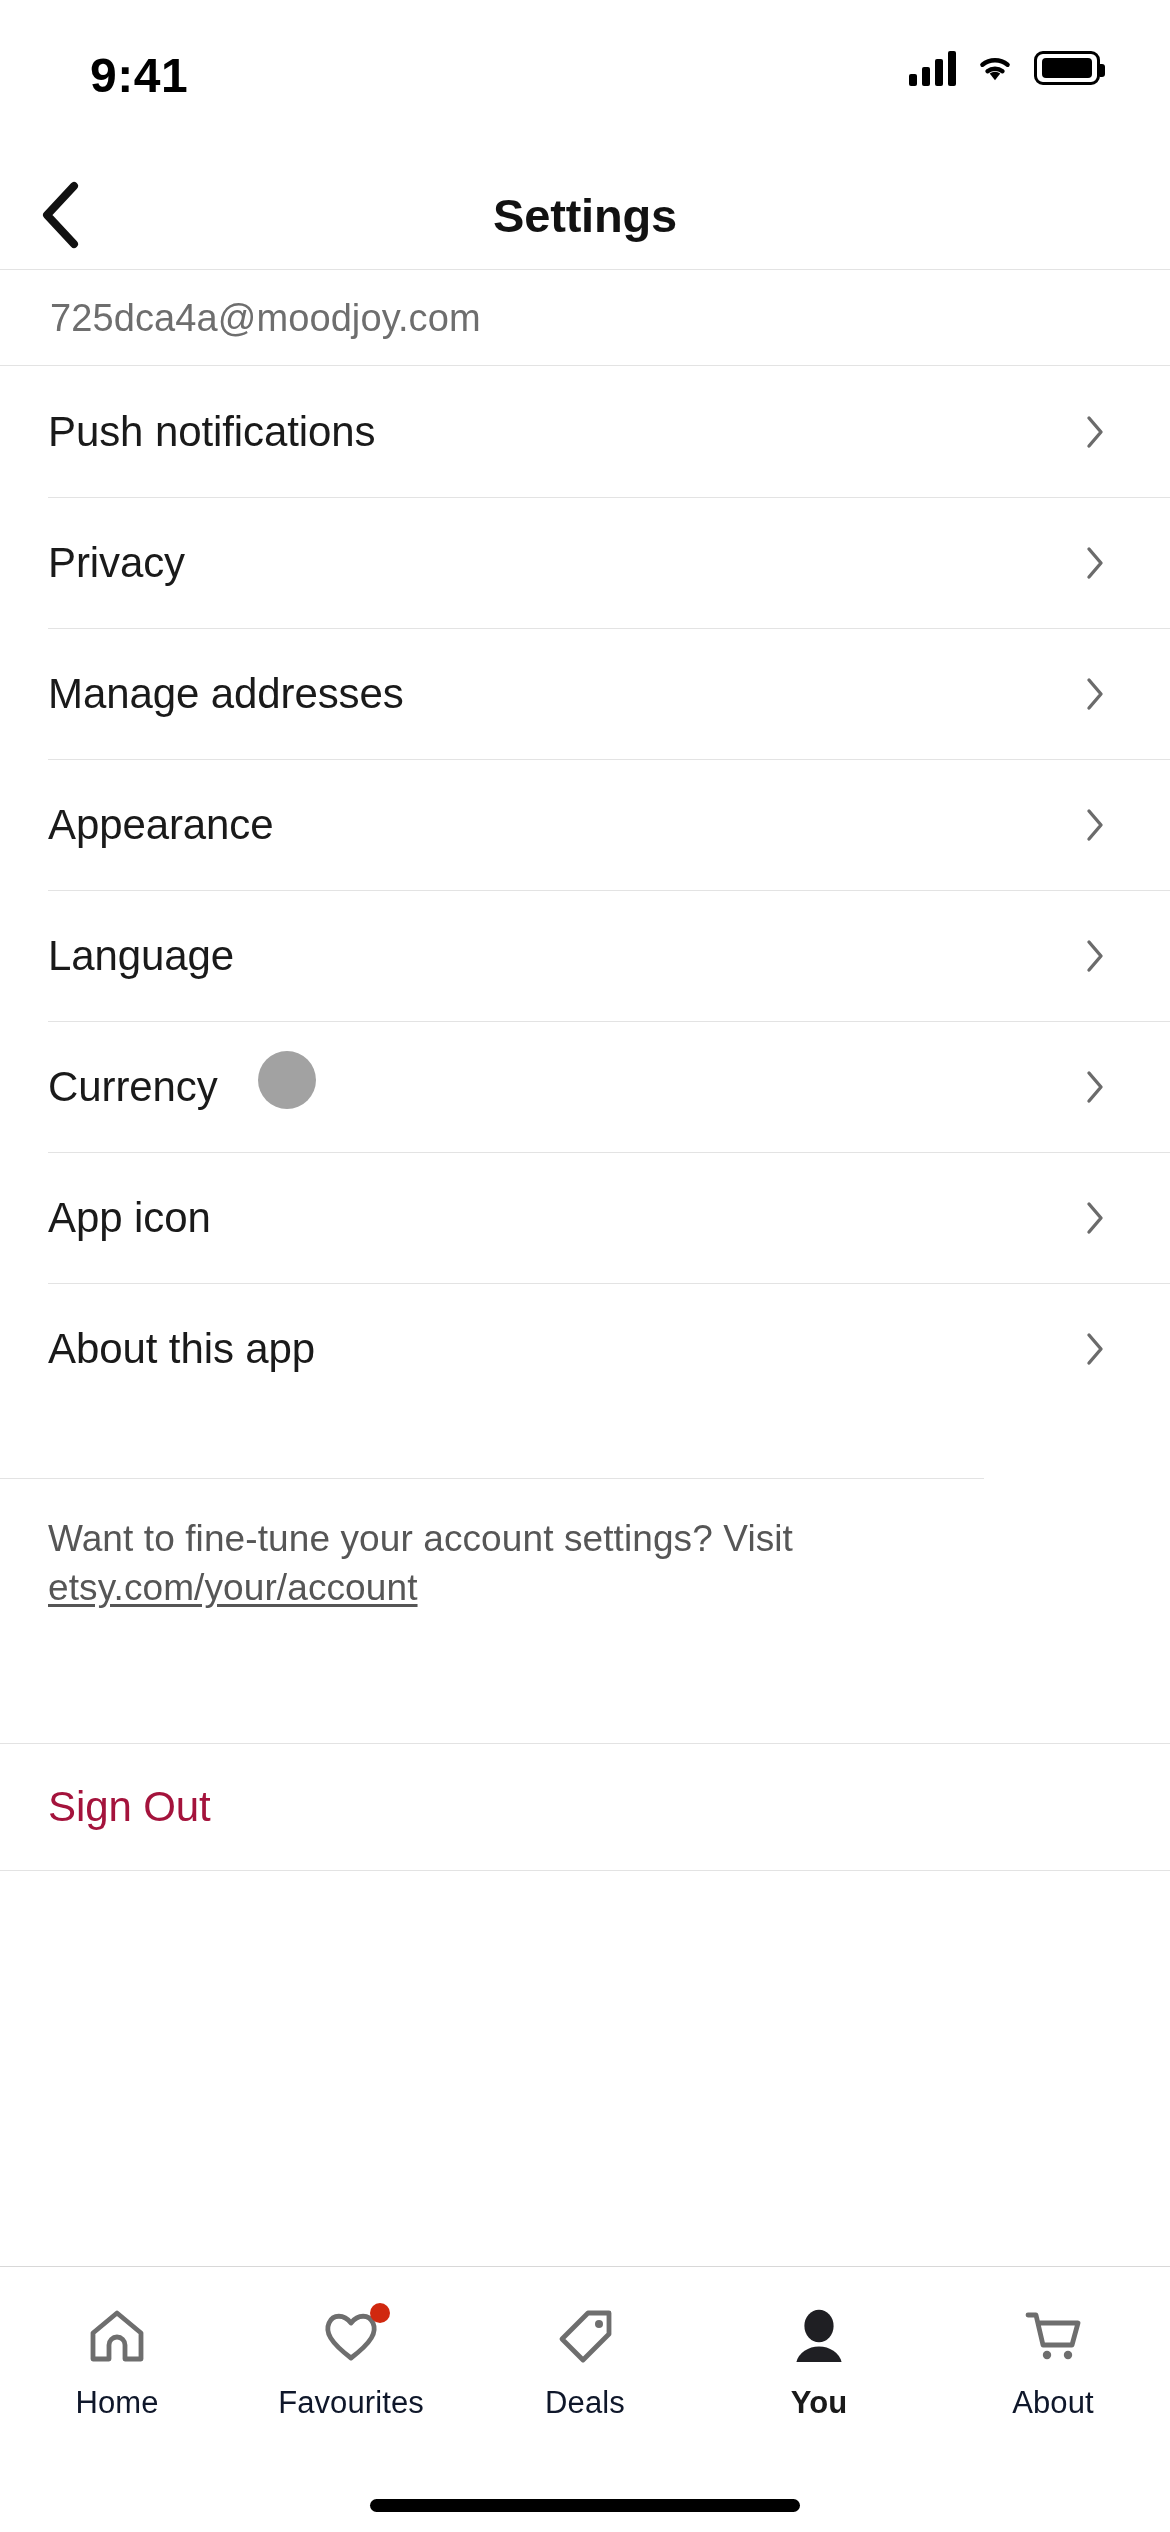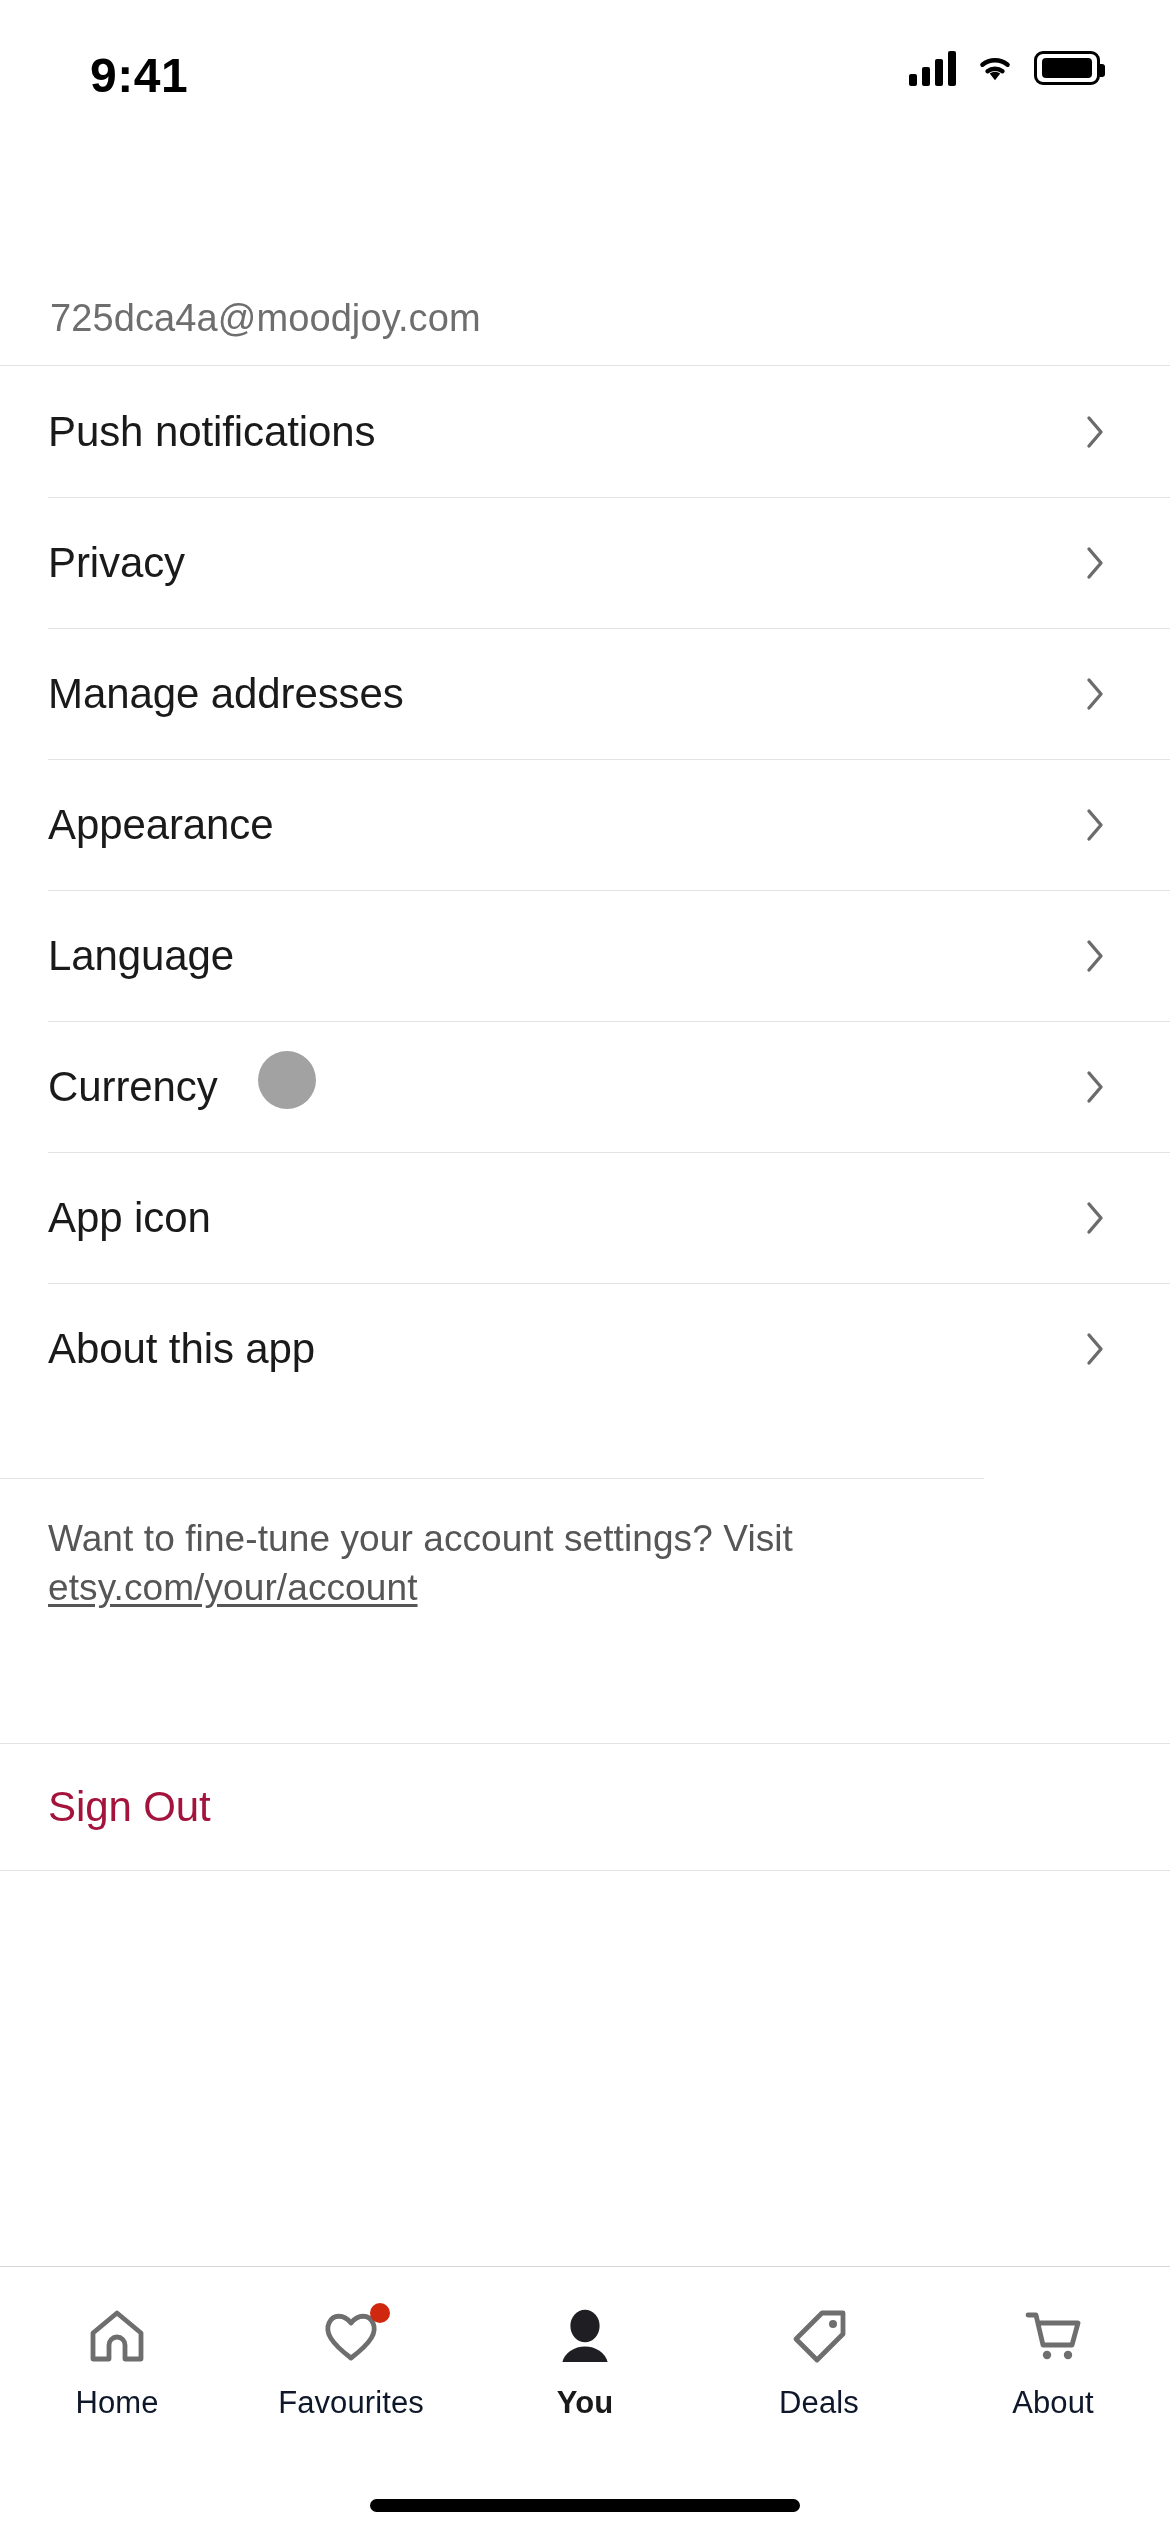--- a/index.html
+++ b/index.html
@@ -158,20 +158,28 @@
         <path d="M12 17.2l3.1-3.9a4.9 4.9 0 0 0-6.2 0z" fill="#000"></path>
         <path d="M4.6 8.1a11.6 11.6 0 0 1 14.8 0" stroke="#000" stroke-width="2.6" fill="none" stroke-linecap="round"></path>
         <path d="M7.6 11.9a7.2 7.2 0 0 1 8.8 0" stroke="#000" stroke-width="2.6" fill="none" stroke-linecap="round"></path>
       </svg>
       <span class="batt">
         <span class="batt-fill"></span>
       </span>
     </div>
   </div>
 
+  <div class="navbar">
+    <div class="nav-back">
+      <svg width="44" height="70" viewBox="0 0 22 35">
+        <path d="M18 3 L4.5 17.5 L18 32" stroke="#111" stroke-width="4" fill="none" stroke-linecap="round" stroke-linejoin="round"></path>
+      </svg>
+    </div>
+    <div class="nav-title">Settings</div>
+  </div>
 
   <div class="email-row">
     <span class="email-text">725dca4a@moodjoy.com</span>
   </div>
 
   <div class="list">
     <div class="row">
       <span class="row-label">Push notifications</span>
       <svg class="row-chev" viewBox="0 0 20 34">
         <path d="M4 3 L16 17 L4 31" stroke="#6b6b6b" stroke-width="3.4" fill="none" stroke-linecap="round" stroke-linejoin="round"></path>
@@ -243,40 +251,40 @@
     </div>
 
     <div class="tab">
       <span class="tab-ico">
         <svg width="62" height="56" viewBox="0 0 31 28">
           <path d="M15.5 25 C5 17 2.5 12 4.5 7.5 C6.5 3 12 3 15.5 7.5 C19 3 24.5 3 26.5 7.5 C28.5 12 26 17 15.5 25 Z" stroke="#6e6e6e" stroke-width="2.4" fill="none" stroke-linejoin="round"></path>
         </svg>
         <span class="badge-dot"></span>
       </span>
       <span class="tab-label">Favourites</span>
+    </div>
+
+    <div class="tab">
+      <span class="tab-ico">
+        <svg width="60" height="58" viewBox="0 0 30 29">
+          <path d="M16.5 3 L27 3 L27 13.5 L14 26.5 L3.5 16 Z" stroke="#6e6e6e" stroke-width="2.4" fill="none" stroke-linejoin="round"></path>
+          <circle cx="22" cy="8.5" r="2" fill="#6e6e6e"></circle>
+        </svg>
+      </span>
+      <span class="tab-label">Deals</span>
     </div>
 
     <div class="tab active">
       <span class="tab-ico">
         <svg width="58" height="56" viewBox="0 0 29 28">
           <ellipse cx="14.5" cy="9" rx="7.3" ry="8.1" fill="#1f1f23"></ellipse>
           <path d="M3.2 27 a11.6 10 0 0 1 22.6 0 Z" fill="#1f1f23"></path>
         </svg>
       </span>
       <span class="tab-label">You</span>
-    </div>
-
-    <div class="tab">
-      <span class="tab-ico">
-        <svg width="60" height="58" viewBox="0 0 30 29">
-          <path d="M16.5 3 L27 3 L27 13.5 L14 26.5 L3.5 16 Z" stroke="#6e6e6e" stroke-width="2.4" fill="none" stroke-linejoin="round"></path>
-          <circle cx="22" cy="8.5" r="2" fill="#6e6e6e"></circle>
-        </svg>
-      </span>
-      <span class="tab-label">Deals</span>
     </div>
 
     <div class="tab">
       <span class="tab-ico">
         <svg width="62" height="58" viewBox="0 0 31 29">
           <path d="M3 4 L7 4 L10.5 19 L25 19 L28 8 L8 8" stroke="#6e6e6e" stroke-width="2.4" fill="none" stroke-linejoin="round" stroke-linecap="round"></path>
           <circle cx="12.5" cy="24" r="2.1" fill="#6e6e6e"></circle>
           <circle cx="23" cy="24" r="2.1" fill="#6e6e6e"></circle>
         </svg>
       </span>

